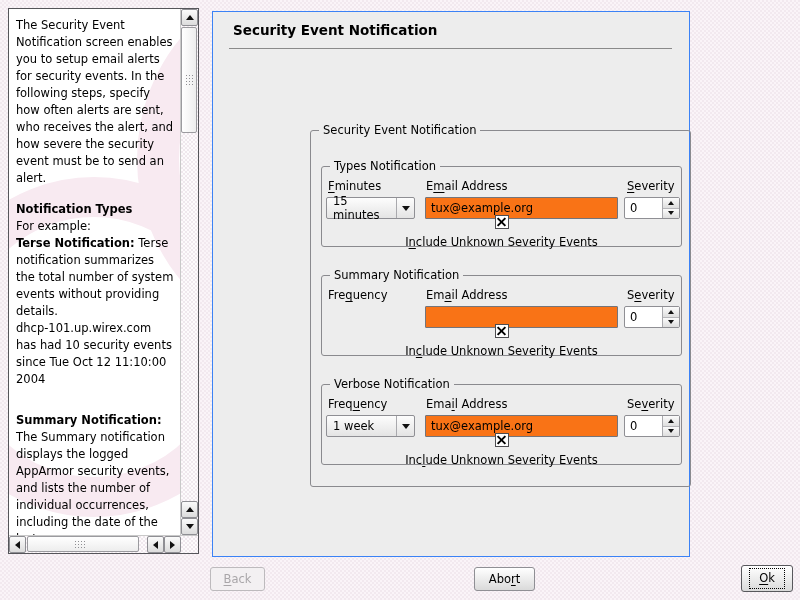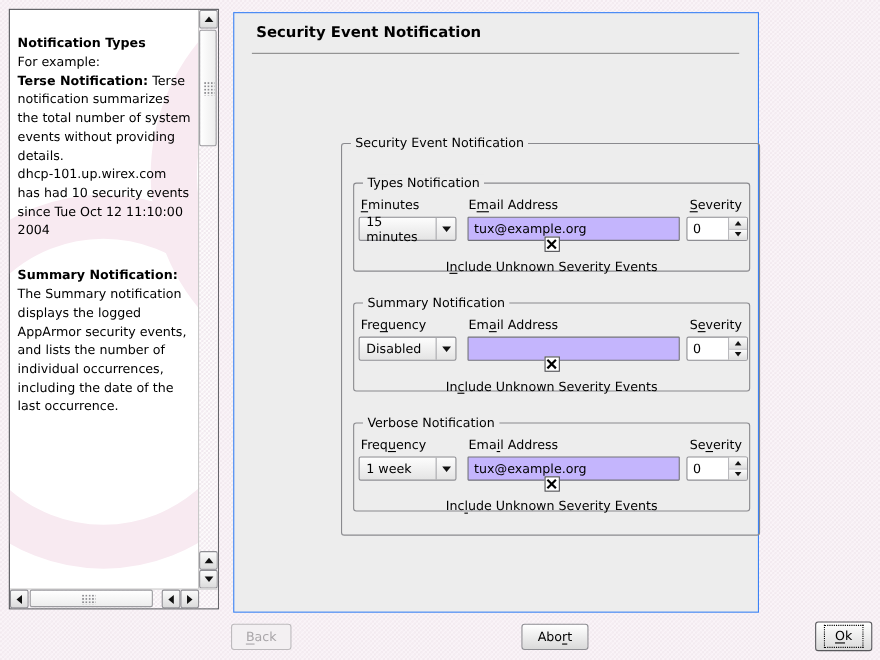--- a/index.html
+++ b/index.html
@@ -115,21 +115,21 @@
     border:1px solid #8f8f94; border-radius:2px;
     display:flex; align-items:center; cursor:default;
   }
   .combo-text { flex:1; padding-left:6px; }
   .combo-arrow-box {
     width:18px; height:100%; border-left:1px solid #a9a9ad;
     display:flex; align-items:center; justify-content:center;
   }
   .text-input {
     position:absolute; left:103px; top:30px; width:193px; height:22px;
-    background:#c4b5fd; border:1px solid #74747a; border-radius:1px;
+    background:#f97316; border:1px solid #74747a; border-radius:1px;
     font-family:"DejaVu Sans","Liberation Sans",sans-serif; font-size:11.5px;
     padding:0 5px; color:#000;
   }
   .spinner {
     position:absolute; left:302px; top:30px; width:56px; height:22px;
     border:1px solid #8f8f94; border-radius:2px; background:#fff;
     display:flex;
   }
   .spin-value { flex:1; display:flex; align-items:center; padding-left:5px; }
   .spin-btns { width:17px; border-left:1px solid #a9a9ad; display:flex; flex-direction:column; }
@@ -166,20 +166,21 @@
   .focus-rect { border:1px dotted #000; padding:2px 9px 3px 9px; }
 </style>
 </head>
 <body>
 
 <aside class="sidebar">
   <div class="watermark-ring wm1"></div>
   <div class="watermark-ring wm2"></div>
 
   <div class="help-text">
+    <p>The Security Event Notification screen enables you to setup email alerts for security events. In the following steps, specify how often alerts are sent, who receives the alert, and how severe the security event must be to send an alert.</p>
     <p class="b gap-sm">Notification Types</p>
     <p>For example:</p>
     <p><span class="b">Terse Notification:</span><span> Terse notification summarizes the total number of system events without providing details.</span></p>
     <p>dhcp-101.up.wirex.com has had 10 security events since Tue Oct 12 11:10:00 2004</p>
     <p class="gap-lg"><span class="b">Summary Notification:</span><span> The Summary notification displays the logged AppArmor security events, and lists the number of individual occurrences, including the date of the last occurrence.</span></p>
 
   </div>
 
   <div class="vscroll">
     <button class="sb-btn v-up-top">
@@ -246,26 +247,20 @@
         <span class="xbox"></span>
         <span><span>I</span><span class="accel">n</span><span>clude Unknown Severity Events</span></span>
       </div>
     </div>
 
     <div class="groupbox inner-group ig-1">
       <span class="group-label">Summary Notification</span>
       <span class="fld-label lb-freq"><span>Fre</span><span class="accel">q</span><span>uency</span></span>
       <span class="fld-label lb-email"><span>Em</span><span class="accel">a</span><span>il Address</span></span>
       <span class="fld-label lb-sev"><span>S</span><span class="accel">e</span><span>verity</span></span>
-      <div class="combo">
-        <span class="combo-text">Disabled</span>
-        <span class="combo-arrow-box">
-            <span class="tri-down"></span>
-          </span>
-      </div>
       <input class="text-input" value="" style="">
       <div class="spinner">
         <span class="spin-value">0</span>
         <span class="spin-btns">
           <button class="spin-btn up">
               <span class="spin-tri-up"></span>
             </button>
           <button class="spin-btn">
               <span class="spin-tri-down"></span>
             </button>

